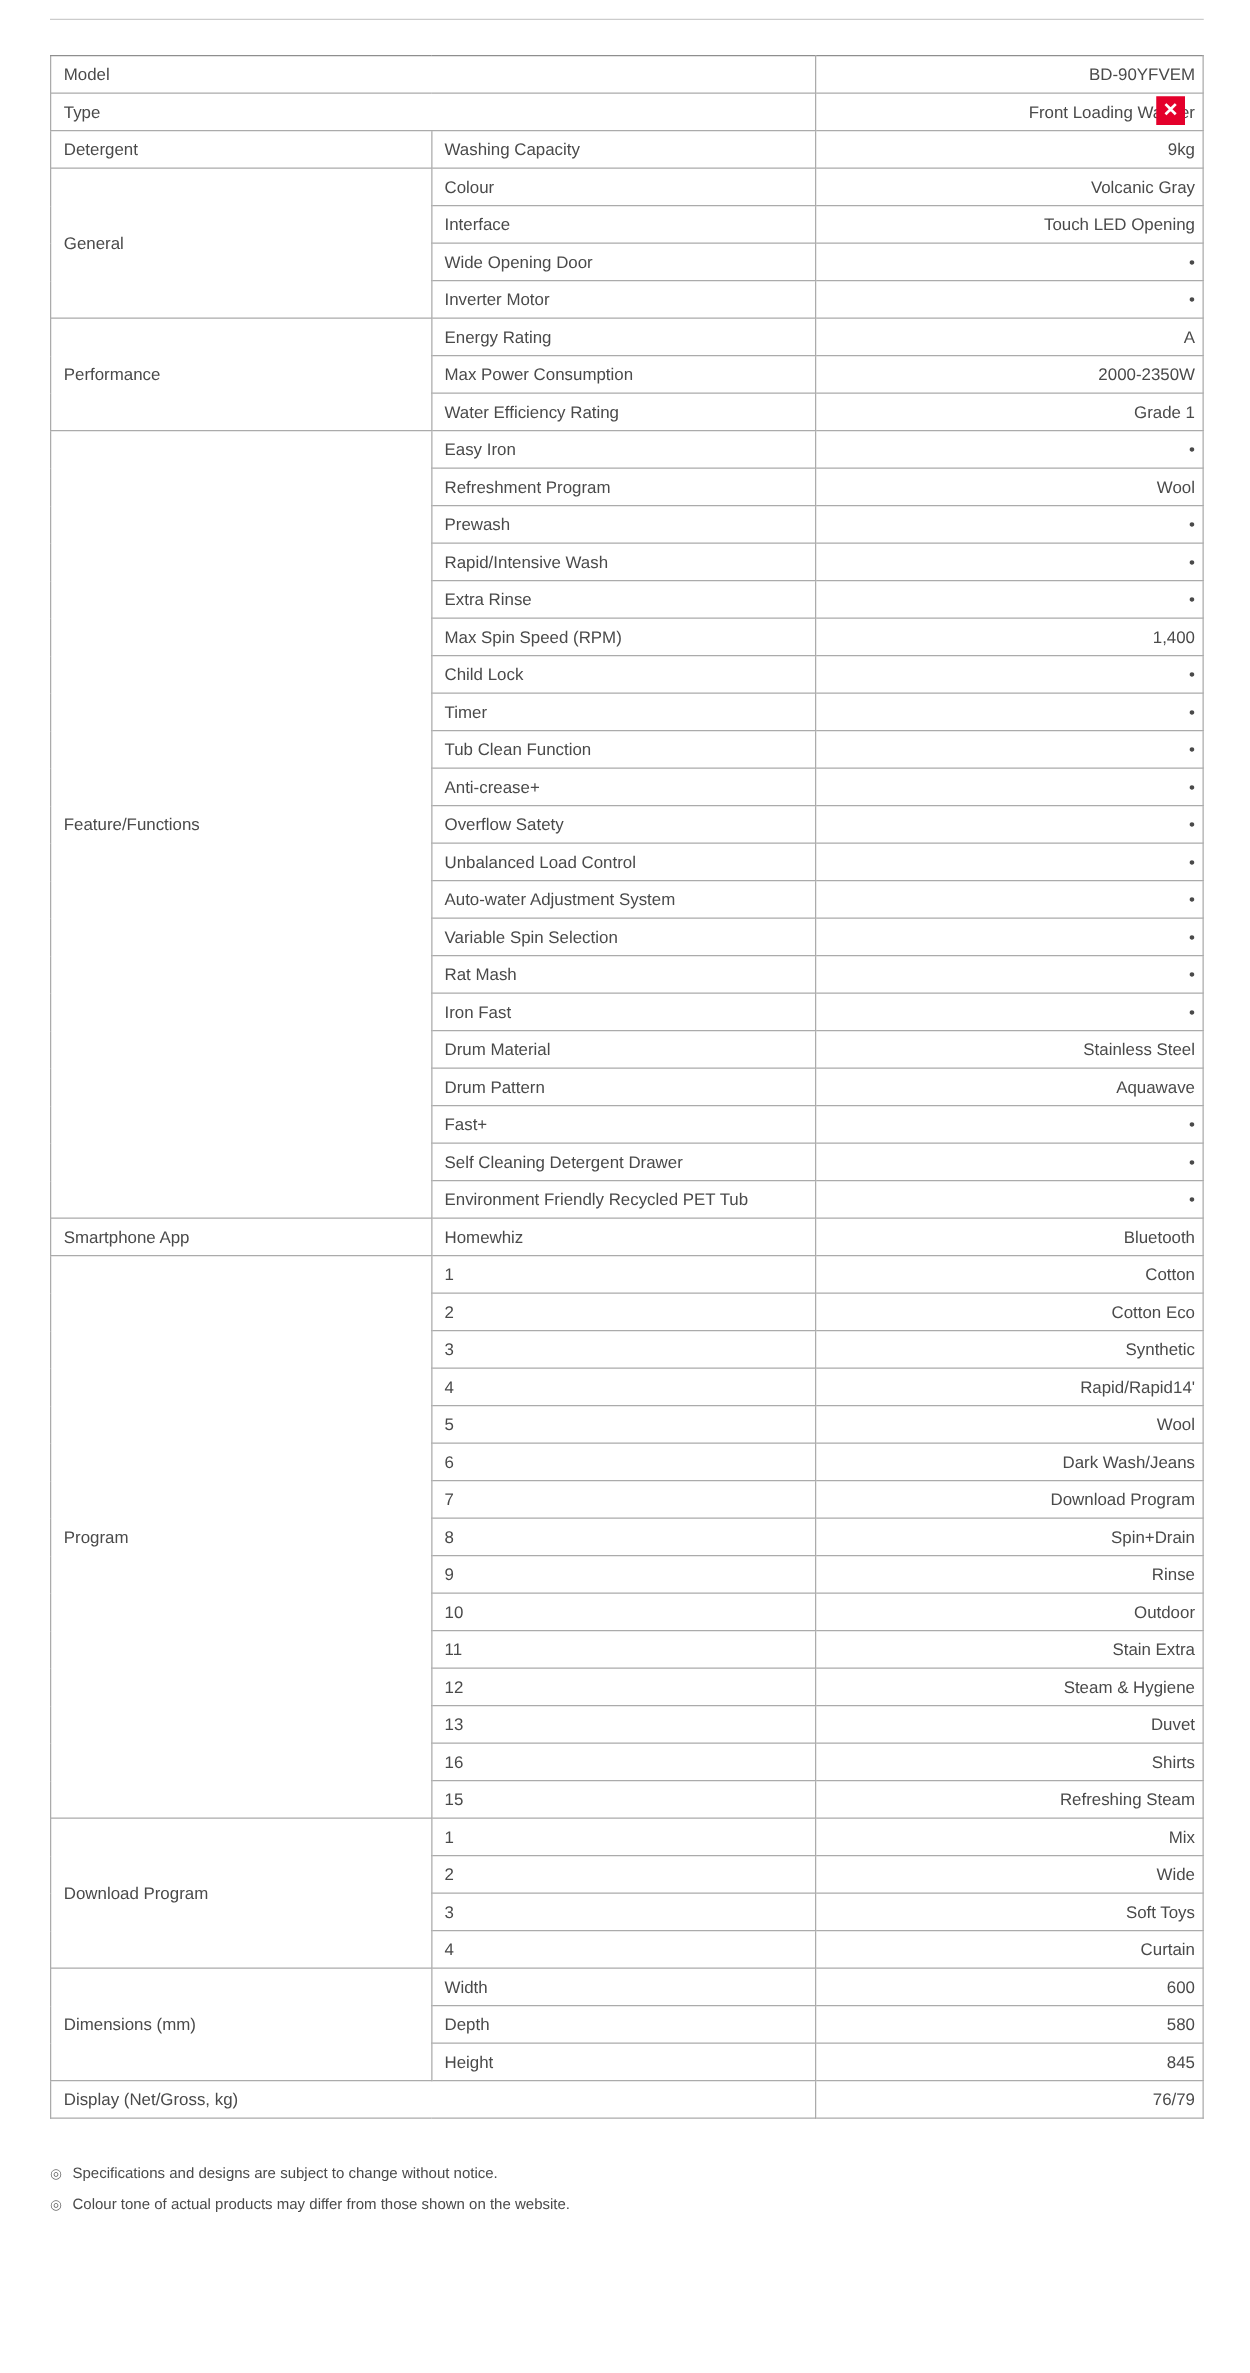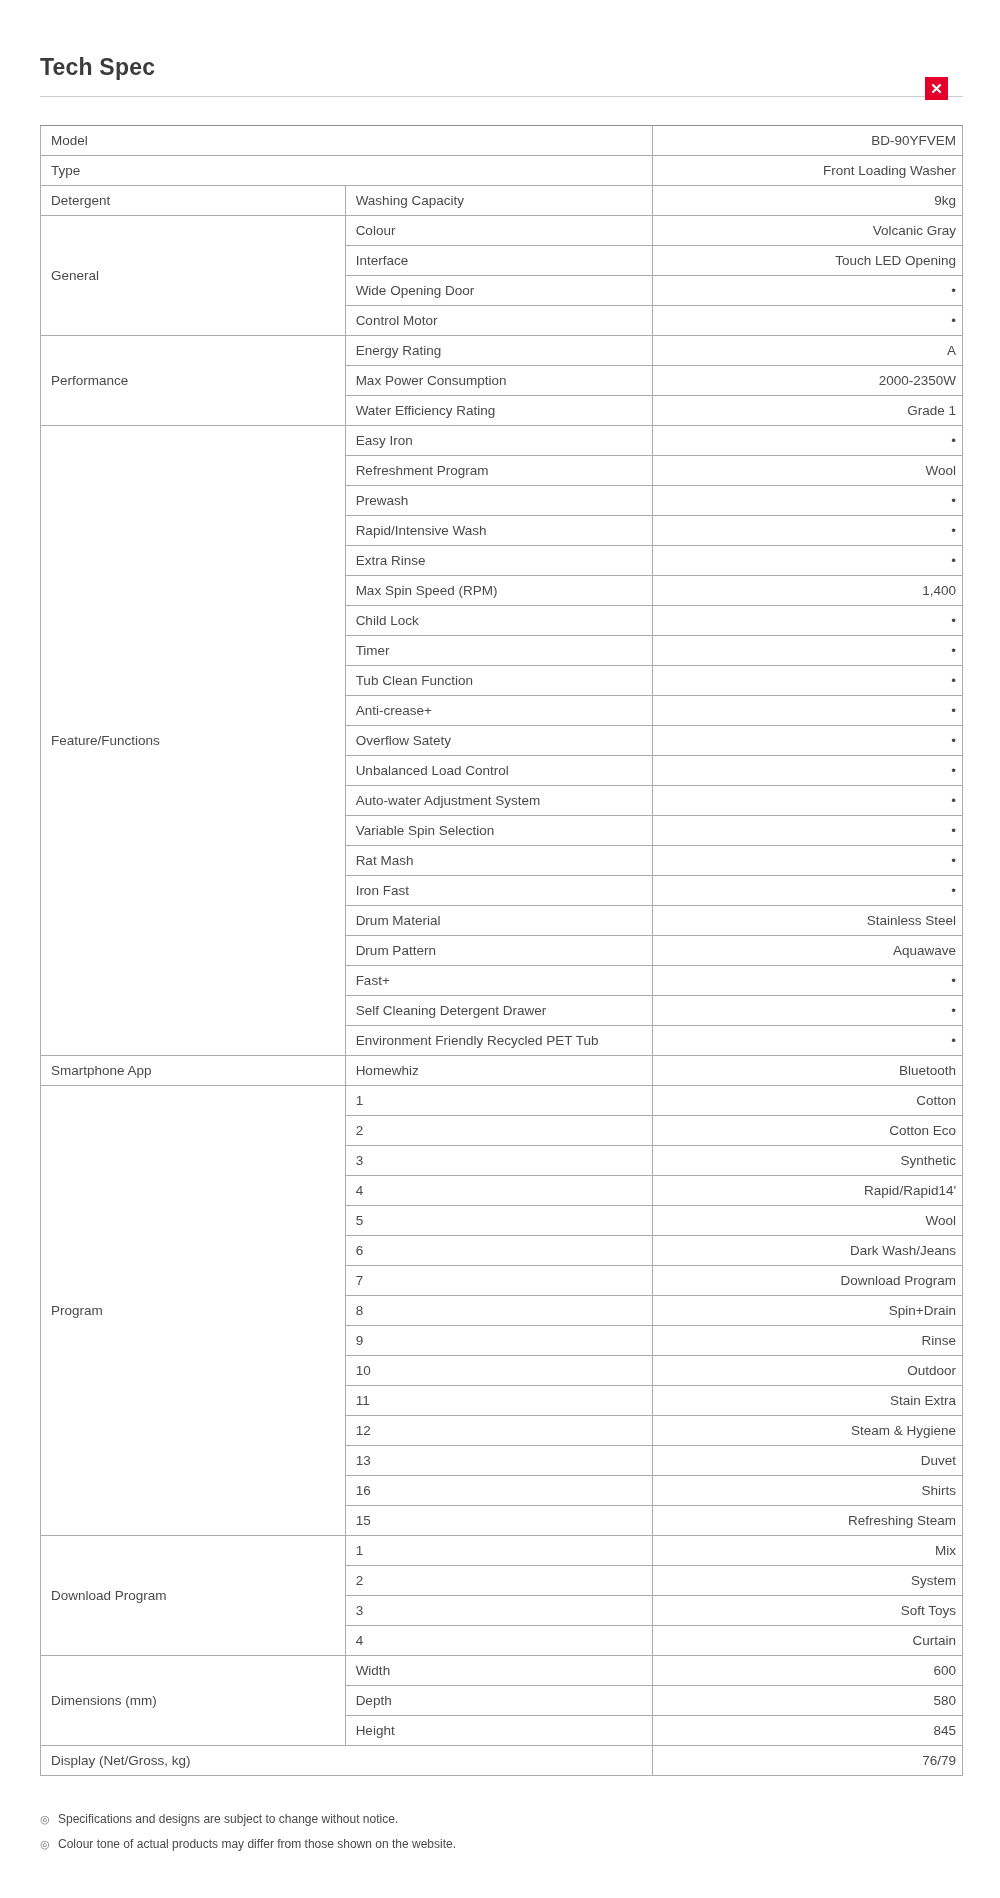--- a/index.html
+++ b/index.html
@@ -84,21 +84,20 @@
     font-size: 11px;
     color: #6a6a6a;
     width: 18px;
     flex: 0 0 18px;
   }
 </style>
 </head>
 <body>
 
 <div class="container">
-  <h1 class="page-title">Tech Spec</h1>
   <div class="header-rule"></div>
 
   <table class="spec">
     <colgroup>
       <col style="width:33.04%">
       <col style="width:33.37%">
       <col style="width:33.59%">
     </colgroup>
     <tbody id="spec-body">
         <tr class="section-start">
@@ -121,21 +120,21 @@
         </tr>
         <tr>
           <td class="lbl">Interface</td>
           <td class="val">Touch LED Opening</td>
         </tr>
         <tr>
           <td class="lbl">Wide Opening Door</td>
           <td class="val">•</td>
         </tr>
         <tr>
-          <td class="lbl">Control Motor</td>
+          <td class="lbl">Inverter Motor</td>
           <td class="val">•</td>
         </tr>
         <tr class="section-start">
           <td class="cat" rowspan="3">Performance</td>
           <td class="lbl">Energy Rating</td>
           <td class="val">A</td>
         </tr>
         <tr>
           <td class="lbl">Max Power Consumption</td>
           <td class="val">2000-2350W</td>
@@ -295,21 +294,21 @@
           <td class="lbl">15</td>
           <td class="val">Refreshing Steam</td>
         </tr>
         <tr class="section-start">
           <td class="cat" rowspan="4">Download Program</td>
           <td class="lbl">1</td>
           <td class="val">Mix</td>
         </tr>
         <tr>
           <td class="lbl">2</td>
-          <td class="val">System</td>
+          <td class="val">Wide</td>
         </tr>
         <tr>
           <td class="lbl">3</td>
           <td class="val">Soft Toys</td>
         </tr>
         <tr>
           <td class="lbl">4</td>
           <td class="val">Curtain</td>
         </tr>
         <tr class="section-start">

